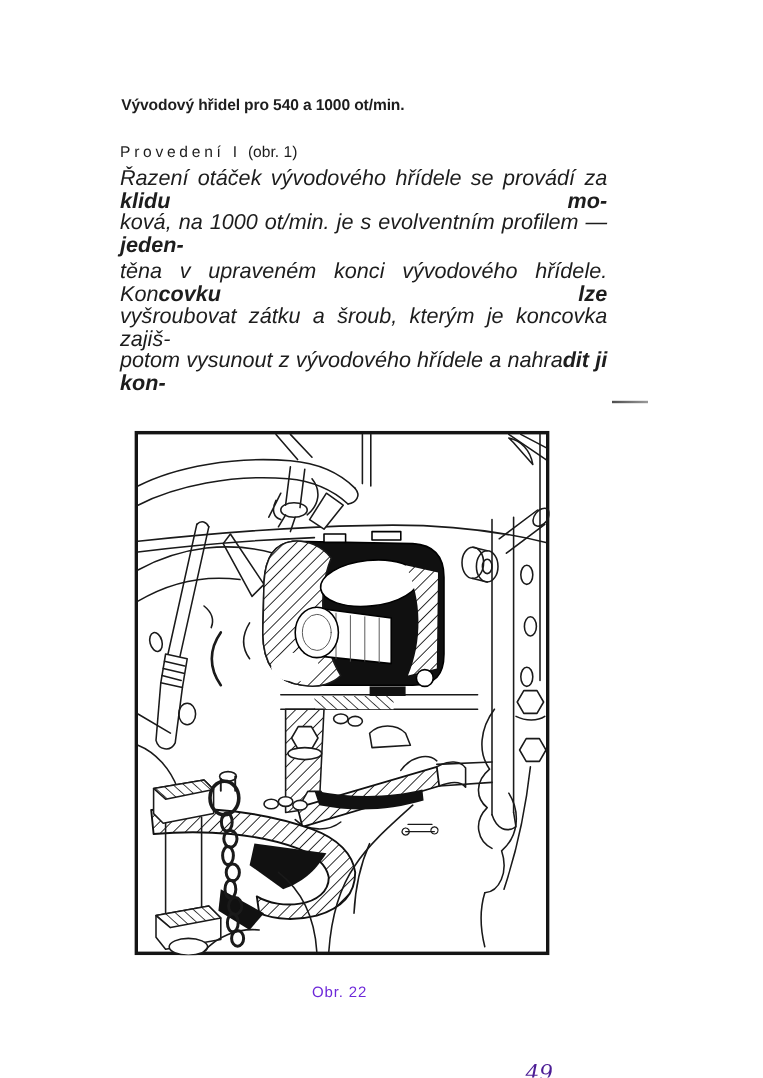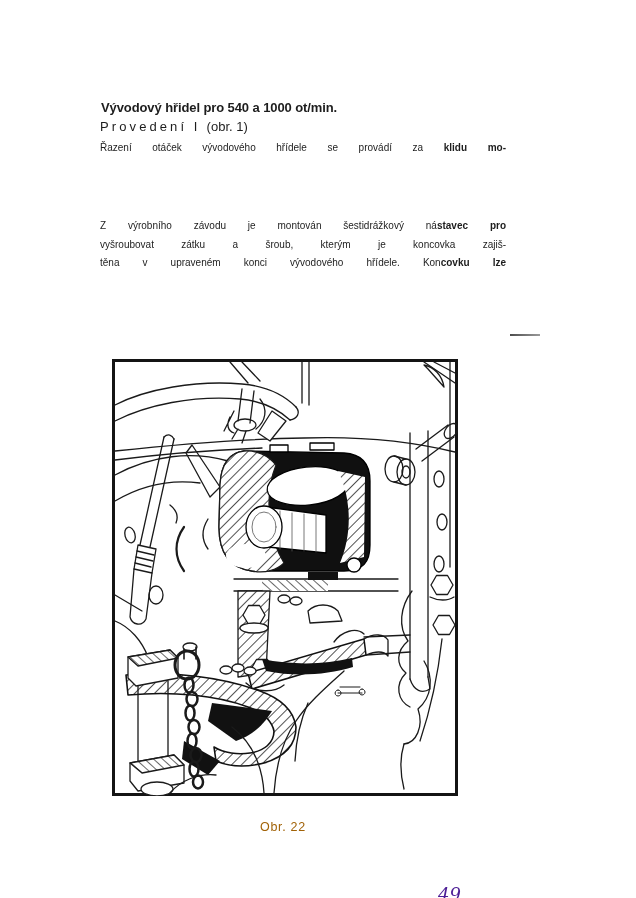--- a/index.html
+++ b/index.html
@@ -5,48 +5,49 @@
   html,body { margin:0; padding:0; }
   body {
     width:636px; height:898px; position:relative; overflow:hidden;
     background:#ffffff; color:#1d1d1d;
     font-family:"Liberation Sans", sans-serif;
   }
   .abs { position:absolute; }
   .title { font-weight:bold; font-size:13px; letter-spacing:-0.1px; white-space:nowrap; }
   .subtitle { font-size:13px; white-space:nowrap; }
   .subtitle .sp { letter-spacing:3.1px; margin-right:6px;margin-top:33px; }
-  .para { width:406px; font-size:10px; line-height:18.6px; }
+  .para { width:406px; font-size:18px; line-height:18.6px;font-style:italic; }
   .para .line { width:100%; }
   .para .line.just { text-align:justify; text-align-last:justify; }
   .b { font-weight:bold; }
   .figure-frame { left:112px; top:359px; width:346px; height:437px; }
   .figure-frame svg { display:block; }
-  .caption { font-size:12.5px; letter-spacing:0.7px; color:#a16207; white-space:nowrap; }
+  .caption { font-size:12.5px; letter-spacing:0.7px; color:#6d28d9; white-space:nowrap; }
   .pagenum { font-family:"DejaVu Serif", serif; font-style:italic; font-size:18px; color:#4c1d95;margin-top:34px; }
   .dash-artifact { left:510px; top:334px; width:30px; height:2px;
     background:linear-gradient(to right,#4d4d4d,#9a9a9a); }
 </style>
 </head>
 <body>
 
-<div class="abs title" style="left:101px;top:100px">Vývodový hřidel pro 540 a 1000 ot/min.</div>
+<div class="abs title" style="left:101px;top:80px">Vývodový hřidel pro 540 a 1000 ot/min.</div>
 
 <div class="abs subtitle" style="left:100px;top:119px">
   <span class="sp">Provedení I</span><span>(obr. 1)</span>
 </div>
 
 <div class="abs para" style="left:100px;top:139px">
     <div class="line just"><span>Řazení otáček vývodového hřídele se provádí za </span><span class="b">klidu mo-</span></div>
+    <div class="line just"><span>ková, na 1000 ot/min. je s evolventním profilem — </span><span class="b">jeden-</span></div>
   </div>
 
 <div class="abs para" style="left:100px;top:217px">
-    <div class="line just"><span>Z výrobního závodu je montován šestidrážkový ná</span><span class="b">stavec pro</span></div>
+    <div class="line just"><span>těna v upraveném konci vývodového hřídele. Kon</span><span class="b">covku lze</span></div>
     <div class="line just"><span>vyšroubovat zátku a šroub, kterým je koncovka zajiš-</span></div>
-    <div class="line just"><span>těna v upraveném konci vývodového hřídele. Kon</span><span class="b">covku lze</span></div>
+    <div class="line just"><span>potom vysunout z vývodového hřídele a nahra</span><span class="b">dit ji kon-</span></div>
   </div>
 
 <div class="abs dash-artifact"></div>
 
 <div class="abs figure-frame">
   <svg width="346" height="437" viewBox="0 0 346 437" xmlns="http://www.w3.org/2000/svg">
     <defs>
       <pattern id="hA" width="7" height="7" patternUnits="userSpaceOnUse" patternTransform="rotate(45)">
         <rect width="7" height="7" fill="#ffffff"></rect>
         <line x1="0" y1="0" x2="0" y2="7" stroke="#161616" stroke-width="1.5"></line>

